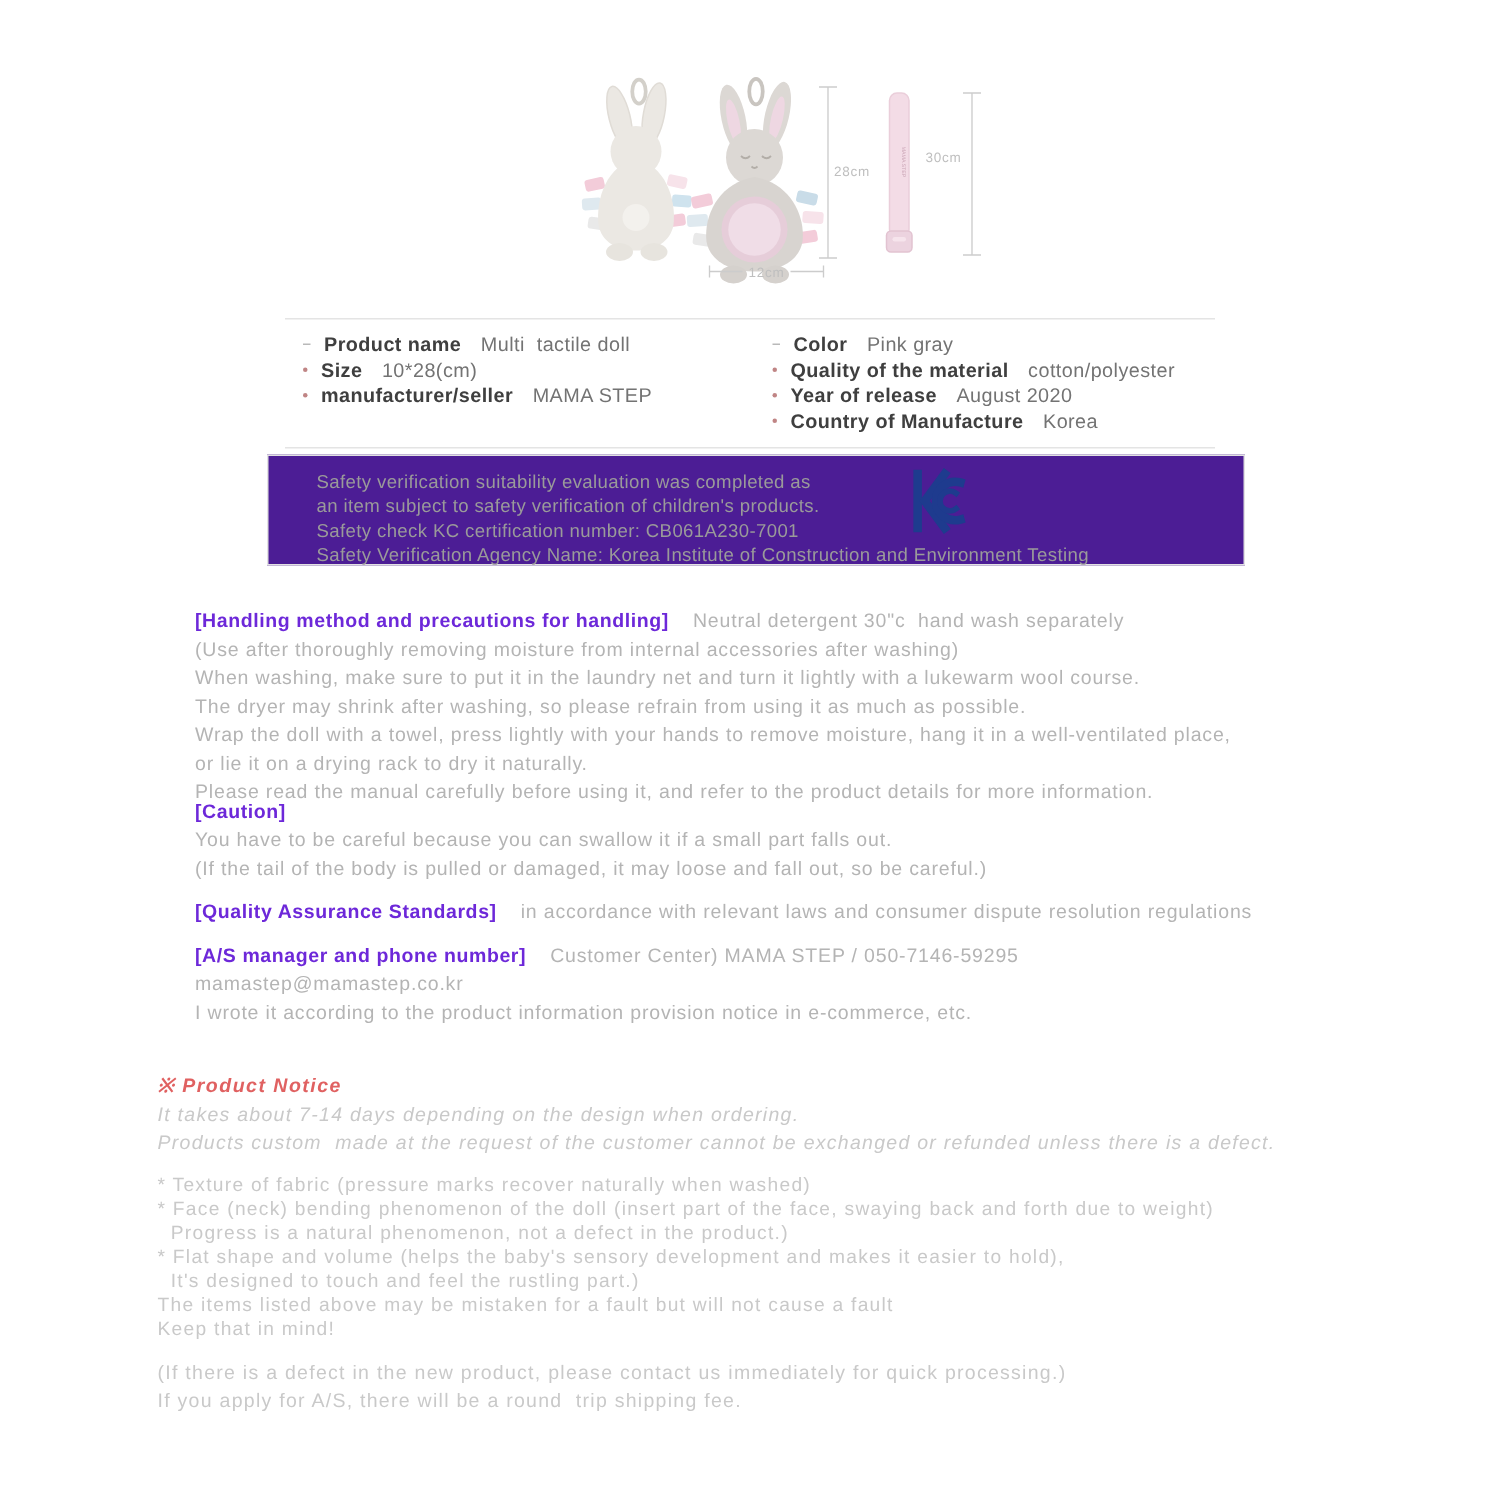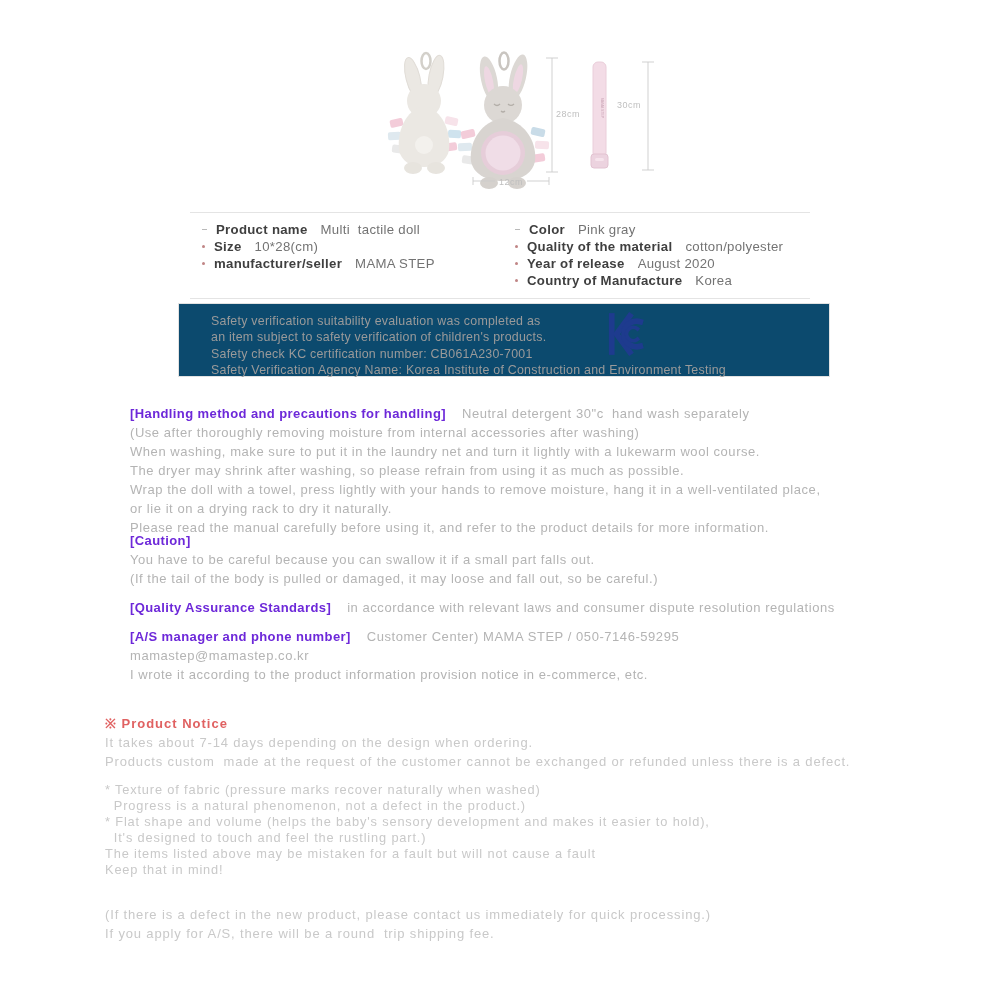--- a/index.html
+++ b/index.html
@@ -24,21 +24,21 @@
   .spec-col-r { flex:1; }
   .spec-row { display:flex; align-items:center; height:17px; font-size:13.2px; letter-spacing:0.3px; }
   .bullet { width:3px; height:3px; border-radius:50%; background:#c08585; margin-right:9px; flex:0 0 auto; }
   .bullet.dash { width:5px; height:1px; border-radius:0; background:#b9b9b9; }
   .spec-label { font-weight:bold; color:#3f3f3f; white-space:pre; }
   .spec-value { color:#737373; margin-left:13px; white-space:pre; }
 
   
   .safety-box {
     left:178px; top:303px; width:652px; height:74px;
-    border:1px solid #e2e2e2; background:#0c4a6e;
+    border:1px solid #e2e2e2; background:#4c1d95;
   }
   .safety-lines {
     position:absolute; left:32px; top:9px; width:600px;
     font-size:12.4px; line-height:16.3px; color:#9a9a9a; letter-spacing:0.25px;
   }
   .kc { position:absolute; left:428px; top:8px; }
 
   
   .sec { color:#b4b4b4; font-size:13px; line-height:19px; letter-spacing:0.55px; width:780px; }
   .sec .h { font-weight:bold; color:#6d28d9; letter-spacing:0.4px; }
@@ -198,28 +198,29 @@
   <div class="abs sec" style="left:130px; top:598px;">
     <div><span class="h txt">[Quality Assurance Standards]</span><span class="t txt">in accordance with relevant laws and consumer dispute resolution regulations</span></div>
   </div>
 
   <div class="abs sec" style="left:130px; top:627px;">
     <div><span class="h txt">[A/S manager and phone number]</span><span class="t txt">Customer Center) MAMA STEP / 050-7146-59295</span></div>
     <div class="txt">mamastep@mamastep.co.kr</div>
     <div class="txt">I wrote it according to the product information provision notice in e-commerce, etc.</div>
   </div>
 
-  <div class="abs sec light" style="left:105px; top:714px;">
+  <div class="abs sec light" style="left:105px; top:714px;font-style:italic;">
     <div class="notice-h txt">※ Product Notice</div>
     <div class="txt">It takes about 7-14 days depending on the design when ordering.</div>
     <div class="txt">Products custom  made at the request of the customer cannot be exchanged or refunded unless there is a defect.</div>
   </div>
 
   <div class="abs sec light notes" style="left:105px; top:782px;">
     <div class="txt">* Texture of fabric (pressure marks recover naturally when washed)</div>
+    <div class="txt">* Face (neck) bending phenomenon of the doll (insert part of the face, swaying back and forth due to weight)</div>
     <div class="txt">  Progress is a natural phenomenon, not a defect in the product.)</div>
     <div class="txt">* Flat shape and volume (helps the baby's sensory development and makes it easier to hold),</div>
     <div class="txt">  It's designed to touch and feel the rustling part.)</div>
     <div class="txt">The items listed above may be mistaken for a fault but will not cause a fault</div>
     <div class="txt">Keep that in mind!</div>
   </div>
 
   <div class="abs sec light" style="left:105px; top:905px;">
     <div class="txt">(If there is a defect in the new product, please contact us immediately for quick processing.)</div>
     <div class="txt">If you apply for A/S, there will be a round  trip shipping fee.</div>

